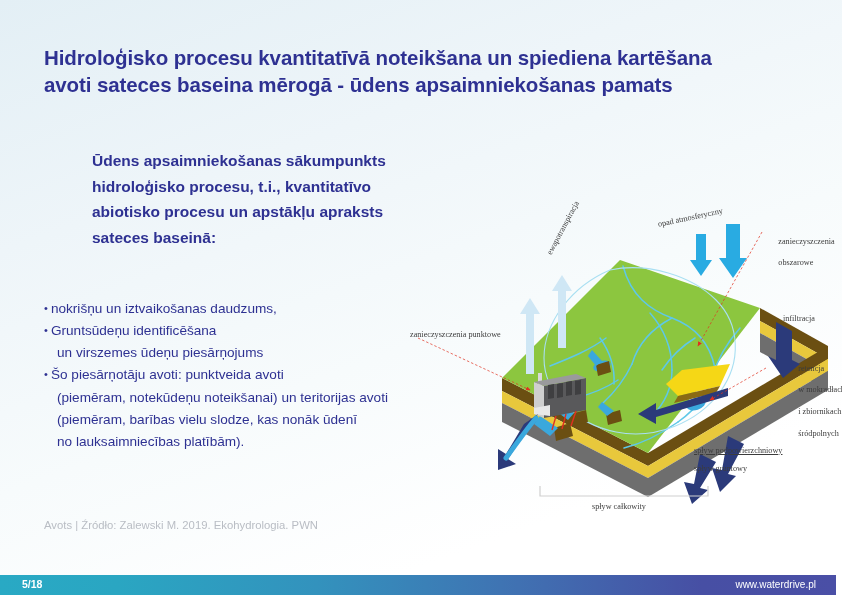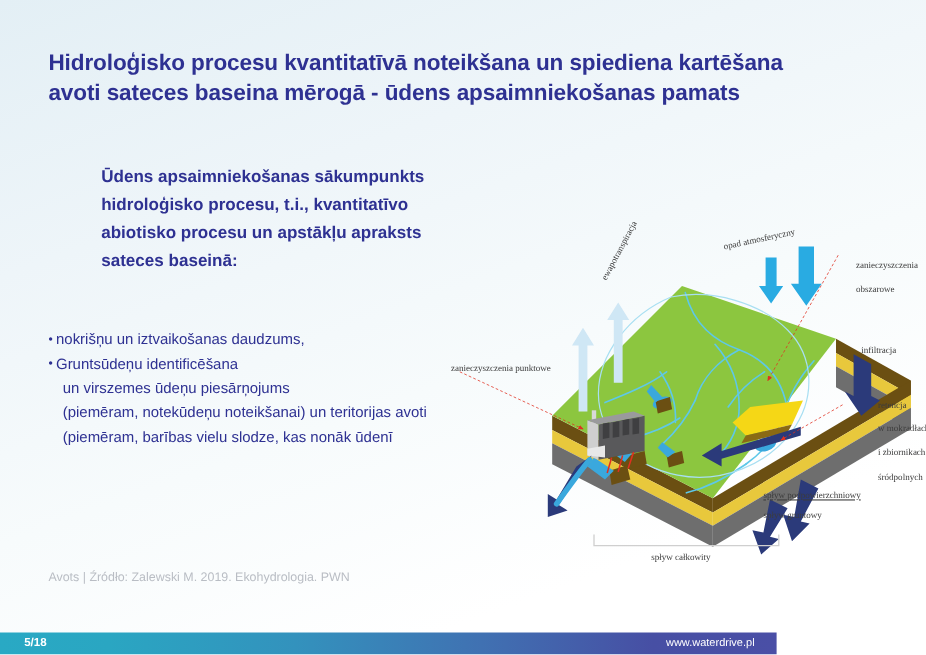--- a/index.html
+++ b/index.html
@@ -63,21 +63,21 @@
     position: absolute;
     left: 44px; top: 519px;
     color: #b9bdc4;
     font-size: 11.3px;
   }
 
   
   #footer {
     position: absolute;
     left: 0; bottom: 0;
-    width: 706px; height: 20px;
+    width: 836px; height: 20px;
     background: linear-gradient(90deg, #29a9c4 0%, #2aa6c2 14%, #3392bd 38%, #4071b2 62%, #474fa4 84%, #4a4fa6 100%);
   }
   #footer .pg {
     position: absolute; left: 22px; top: 3px;
     color: #ffffff; font-size: 10.5px; font-weight: bold;
   }
   #footer .url {
     position: absolute; right: 20px; top: 4px;
     color: #ffffff; font-size: 10px;
   }
@@ -114,22 +114,24 @@
     <span class="ln">Ūdens apsaimniekošanas sākumpunkts</span>
     <span class="ln">hidroloģisko procesu, t.i., kvantitatīvo</span>
     <span class="ln">abiotisko procesu un apstākļu apraksts</span>
     <span class="ln">sateces baseinā:</span>
   </div>
 
   <div id="bullets">
     <span class="bl b">nokrišņu un iztvaikošanas daudzums,</span>
     <span class="bl b">Gruntsūdeņu identificēšana</span>
     <span class="bl c">un virszemes ūdeņu piesārņojums</span>
+    <span class="bl b">Šo piesārņotāju avoti: punktveida avoti</span>
     <span class="bl c">(piemēram, notekūdeņu noteikšanai) un teritorijas avoti</span>
     <span class="bl c">(piemēram, barības vielu slodze, kas nonāk ūdenī</span>
+    <span class="bl c">no lauksaimniecības platībām).</span>
   </div>
 
   <div id="source">Avots | Źródło: Zalewski M. 2019. Ekohydrologia. PWN</div>
 
   <div id="diagram">
     <svg width="432" height="310" viewBox="0 0 432 310" xmlns="http://www.w3.org/2000/svg">
       <defs>
         <marker id="ar" markerWidth="7" markerHeight="7" refX="6" refY="3" orient="auto">
           <path d="M0,0 L7,3 L0,6 z" fill="#e03020"></path>
         </marker>

